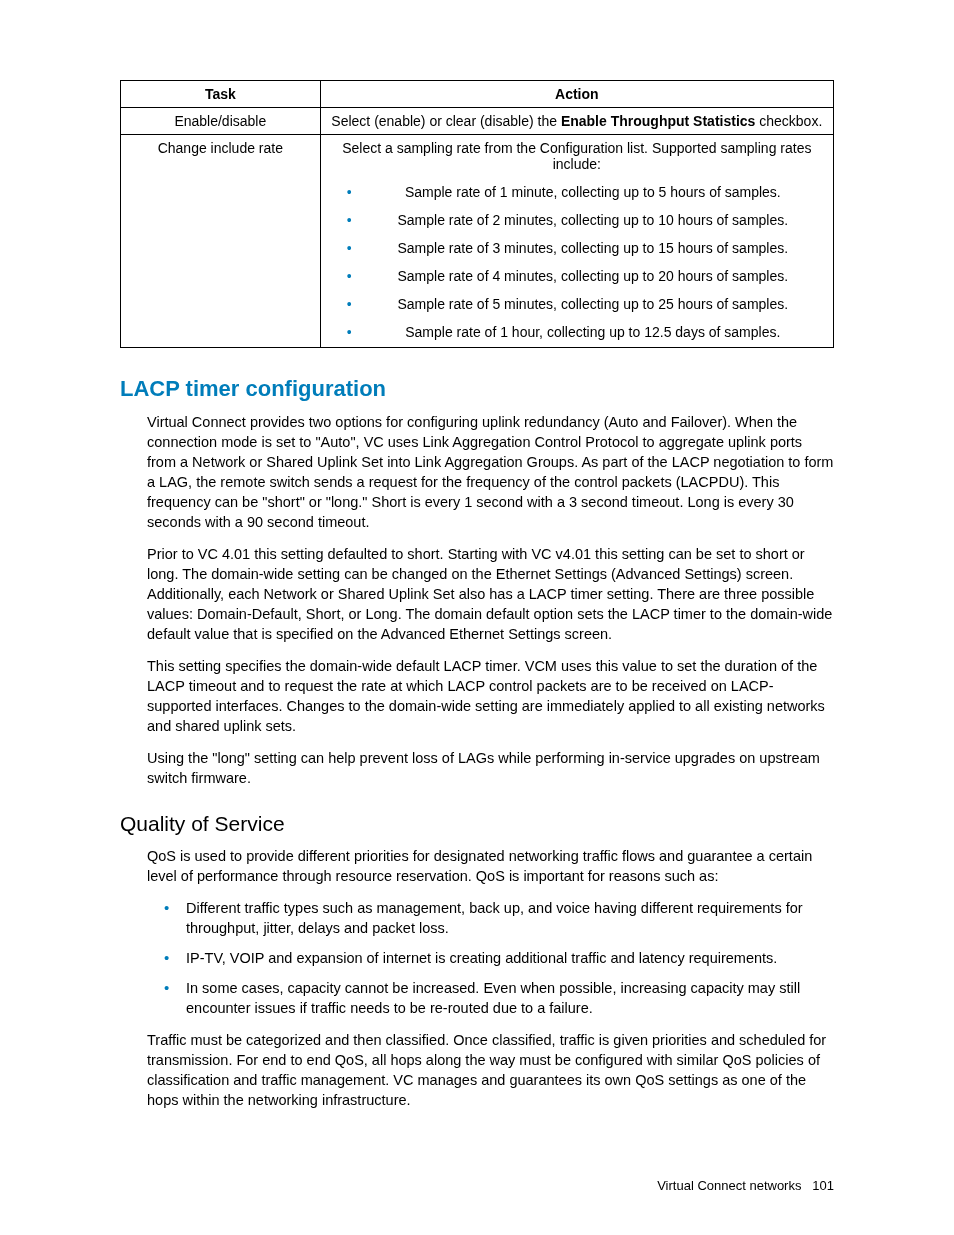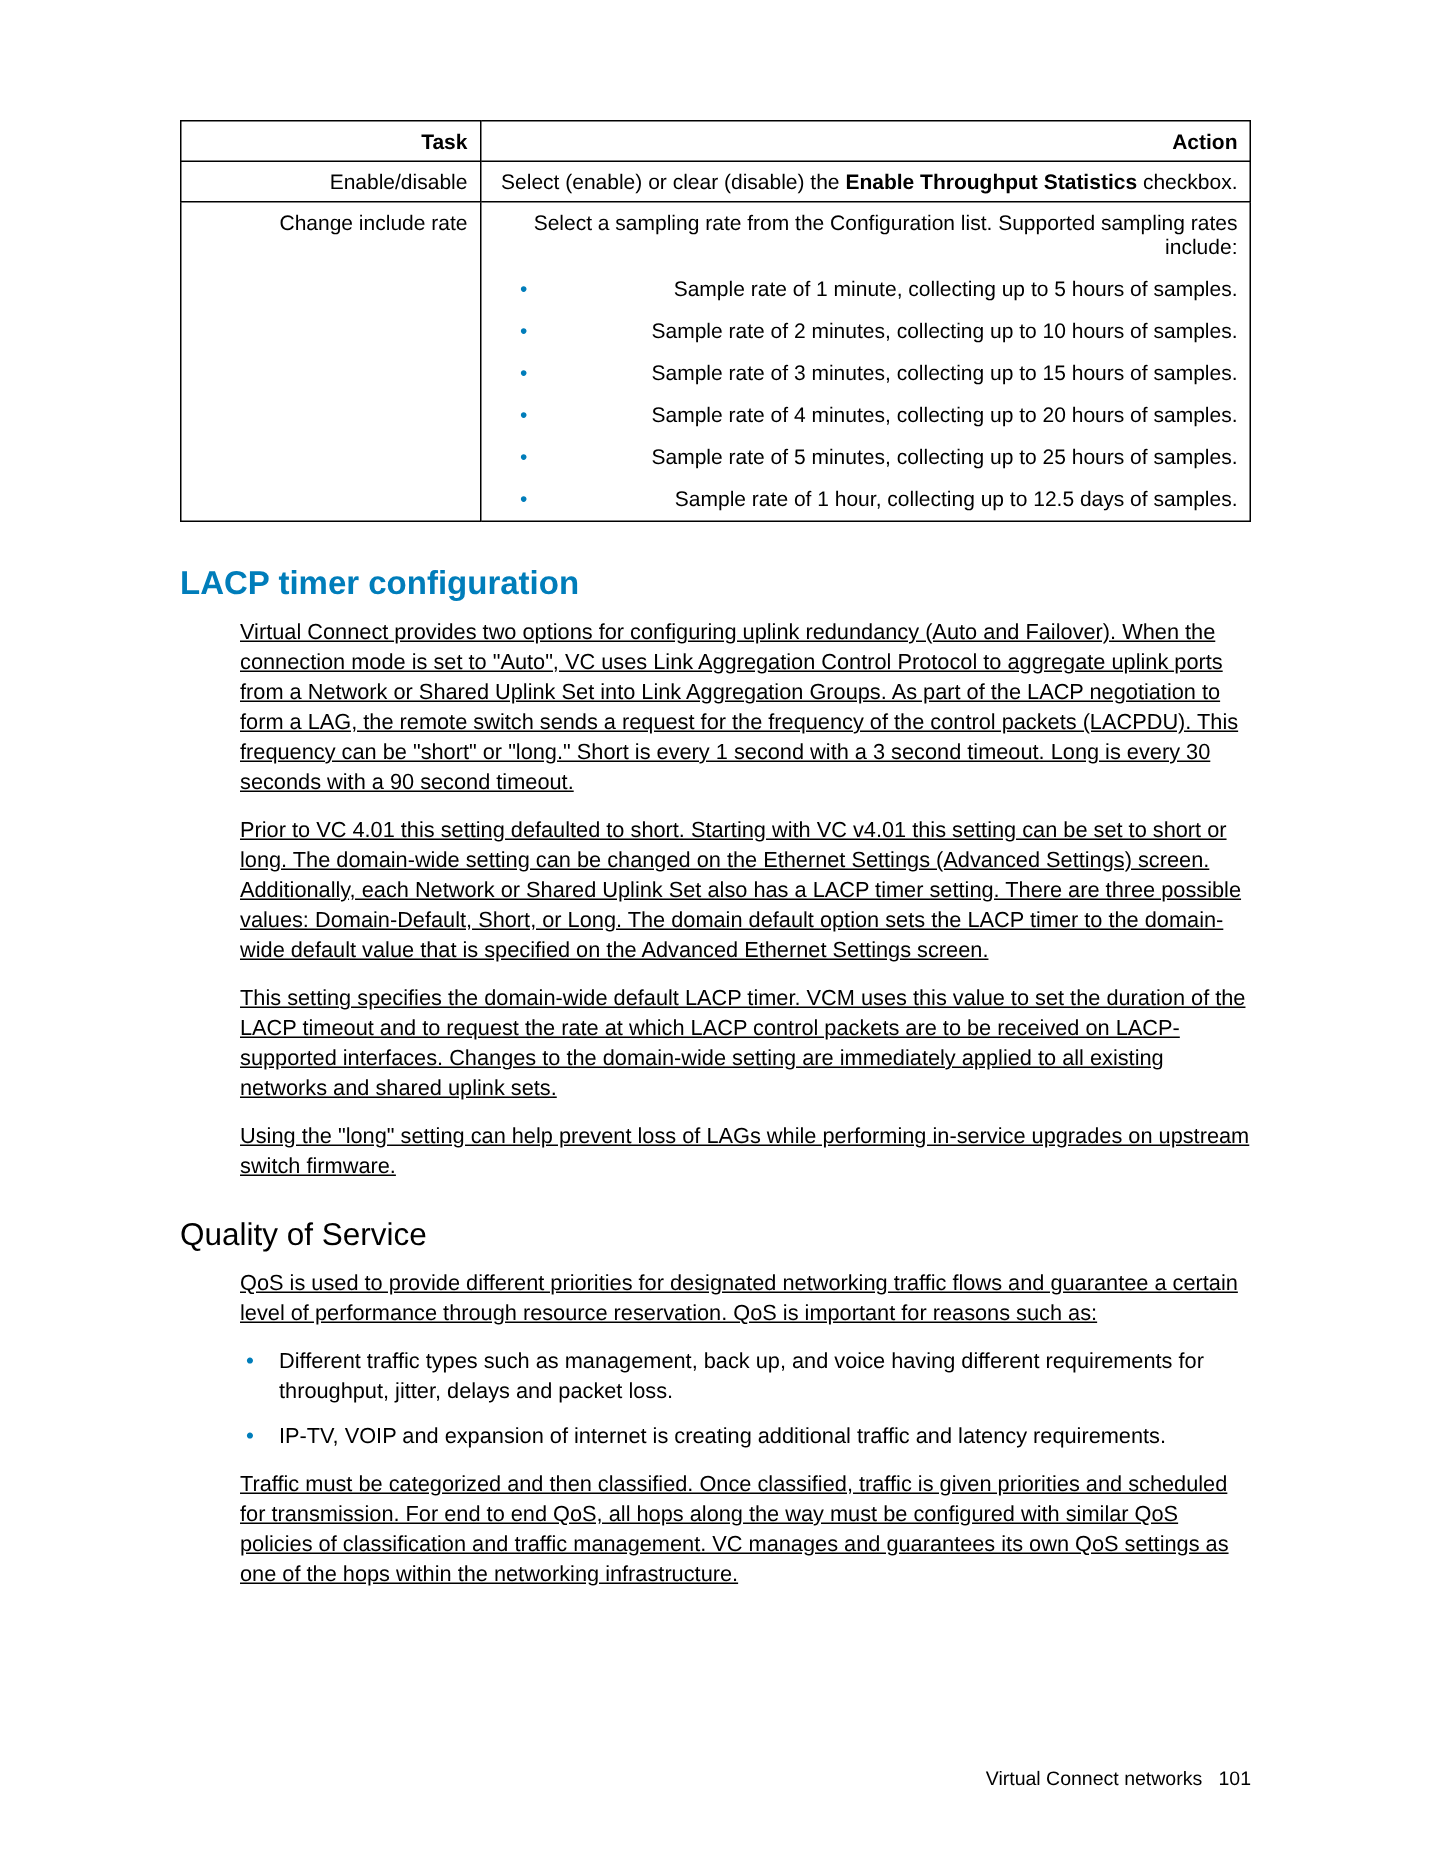--- a/index.html
+++ b/index.html
@@ -20,21 +20,21 @@
   }
   table {
     border-collapse: collapse;
     width: 100%;
     margin-bottom: 28px;
   }
   th, td {
     border: 1px solid #000;
     padding: 5px 8px;
     vertical-align: top;
-    text-align: right;
+    text-align: center;
     font-weight: normal;
     font-size: 14px;
   }
   th {
     font-weight: bold;
   }
   .col-task { width: 28%; }
   .col-action { width: 72%; }
   ul.inner {
     list-style: none;
@@ -65,22 +65,21 @@
     font-weight: normal;
     color: #000000;
     font-size: 21px;
     margin: 24px 0 10px 0;
   }
   p {
     margin: 0 0 12px 0;
     line-height: 1.38;
   }
   .indent {
-    margin-left: 40px;
-    text-decoration: underline;
+    margin-left: 27px;
   }
   ul.body {
     list-style: none;
     padding-left: 0;
     margin: 0 0 12px 32px;
   }
   ul.body li {
     position: relative;
     padding-left: 34px;
     margin-bottom: 10px;
@@ -142,19 +141,20 @@
   <p class="indent">Virtual Connect provides two options for configuring uplink redundancy (Auto and Failover). When the connection mode is set to "Auto", VC uses Link Aggregation Control Protocol to aggregate uplink ports from a Network or Shared Uplink Set into Link Aggregation Groups. As part of the LACP negotiation to form a LAG, the remote switch sends a request for the frequency of the control packets (LACPDU). This frequency can be "short" or "long." Short is every 1 second with a 3 second timeout. Long is every 30 seconds with a 90 second timeout.</p>
   <p class="indent">Prior to VC 4.01 this setting defaulted to short. Starting with VC v4.01 this setting can be set to short or long. The domain-wide setting can be changed on the Ethernet Settings (Advanced Settings) screen. Additionally, each Network or Shared Uplink Set also has a LACP timer setting. There are three possible values: Domain-Default, Short, or Long. The domain default option sets the LACP timer to the domain-wide default value that is specified on the Advanced Ethernet Settings screen.</p>
   <p class="indent">This setting specifies the domain-wide default LACP timer. VCM uses this value to set the duration of the LACP timeout and to request the rate at which LACP control packets are to be received on LACP-supported interfaces. Changes to the domain-wide setting are immediately applied to all existing networks and shared uplink sets.</p>
   <p class="indent">Using the "long" setting can help prevent loss of LAGs while performing in-service upgrades on upstream switch firmware.</p>
 
   <h1>Quality of Service</h1>
   <p class="indent">QoS is used to provide different priorities for designated networking traffic flows and guarantee a certain level of performance through resource reservation. QoS is important for reasons such as:</p>
   <ul class="body">
     <li>Different traffic types such as management, back up, and voice having different requirements for throughput, jitter, delays and packet loss.</li>
     <li>IP-TV, VOIP and expansion of internet is creating additional traffic and latency requirements.</li>
+    <li>In some cases, capacity cannot be increased. Even when possible, increasing capacity may still encounter issues if traffic needs to be re-routed due to a failure.</li>
   </ul>
   <p class="indent">Traffic must be categorized and then classified. Once classified, traffic is given priorities and scheduled for transmission. For end to end QoS, all hops along the way must be configured with similar QoS policies of classification and traffic management. VC manages and guarantees its own QoS settings as one of the hops within the networking infrastructure.</p>
 
   <div class="footer">
     <span>Virtual Connect networks</span>&nbsp;&nbsp;&nbsp;<span>101</span>
   </div>
 </div>
 
 </body></html>

